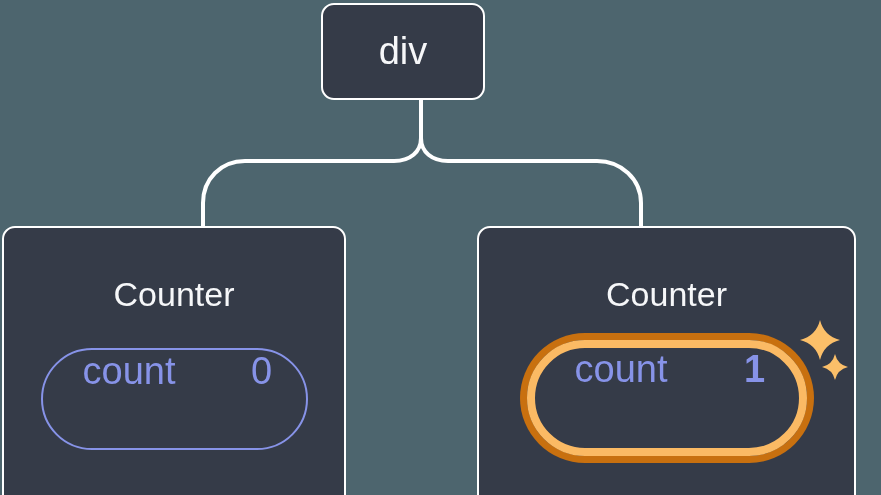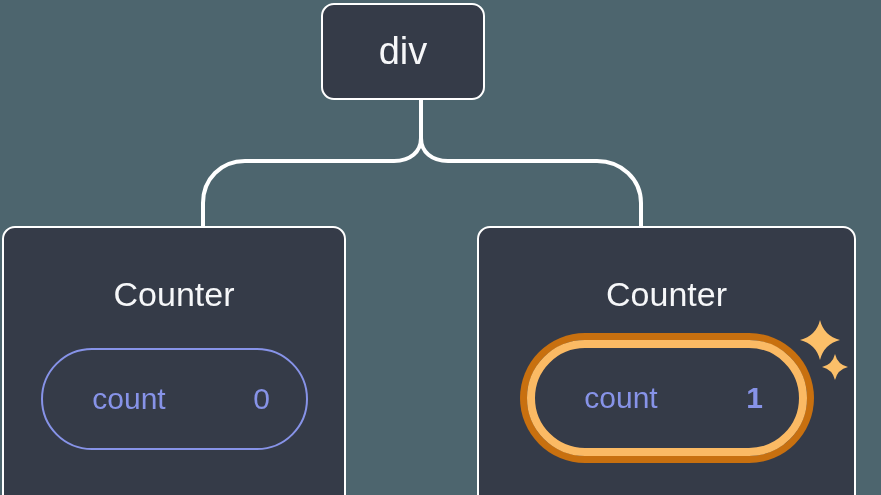--- a/index.html
+++ b/index.html
@@ -39,23 +39,23 @@
   .card-left  { left: 2px;   width: 344px; }
   .card-right { left: 477px; width: 379px; }
   .card-title {
     margin-top: 44px;
     font-size: 34px;
     line-height: 44px;
     color: #f6f7f9;
   }
   .pill {
     box-sizing: border-box;
-    display: flex; align-items: center;
+    display: flex; align-items: flex-start;
     border-radius: 9999px;
-    font-size: 30px;
+    font-size: 38px;
     color: #8793e8;
   }
   .pill-plain {
     margin-top: 32px;
     width: 267px; height: 102px;
     border: 2px solid #8793e8;
   }
   .pill-highlighted {
     margin-top: 24px;
     width: 280px; height: 116px;

